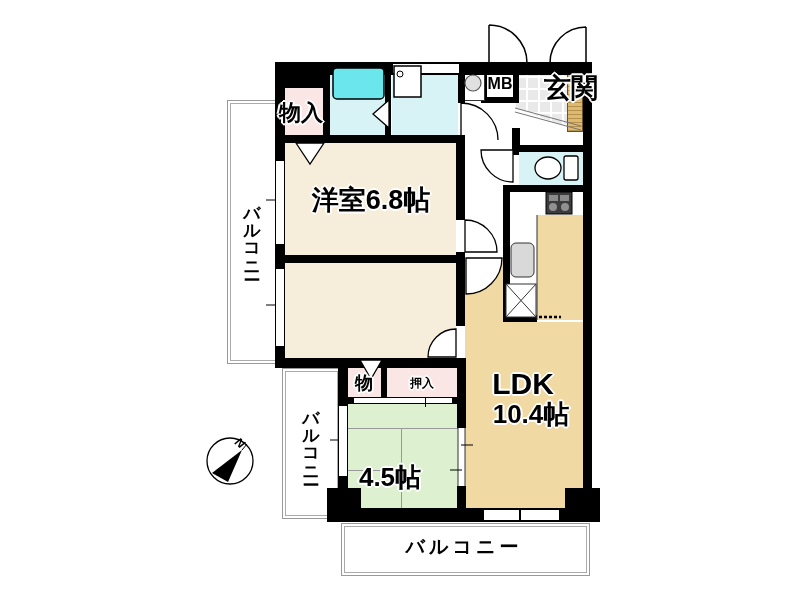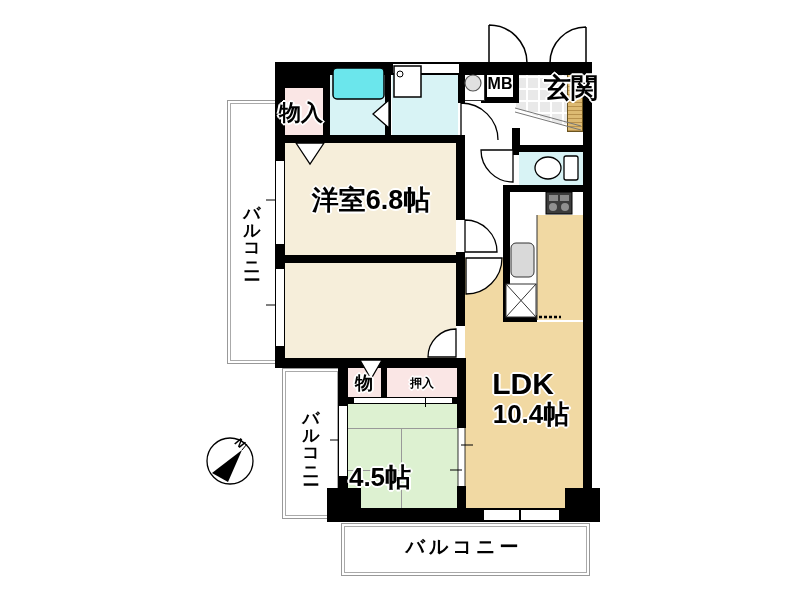--- a/index.html
+++ b/index.html
@@ -135,21 +135,21 @@
 
     <path d="M266,200 L276,200 M266,305 L276,305 M330,440 L339,440" stroke="#000" stroke-width="1"></path>
 
     <circle cx="230" cy="461" r="23" fill="#fff" stroke="#000" stroke-width="1.3"></circle>
     <polygon points="242,450 212,473 228,482" fill="#000"></polygon>
     <line x1="242" y1="450" x2="247" y2="444" stroke="#000" stroke-width="1"></line>
     <text x="240" y="447" font-size="12" font-weight="bold" font-style="italic" text-anchor="middle" transform="rotate(40 240 443)">N</text>
   </svg>
 
   <div class="lbl z5" style="left:371px;top:200px;font-size:27px;">洋室6.8帖</div>
-  <div class="lbl z5" style="left:380px;top:477px;font-size:26px;">4.5帖</div>
+  <div class="lbl z5" style="left:390px;top:477px;font-size:26px;">4.5帖</div>
   <div class="lbl z5" style="left:523px;top:384px;font-size:30px;">LDK</div>
   <div class="lbl z5" style="left:523px;top:414px;font-size:26px;margin-left:8px;">10.4帖</div>
   <div class="lbl z5" style="left:301px;top:113px;font-size:22px;">物入</div>
   <div class="lbl z5" style="left:364px;top:383px;font-size:18px;">物</div>
   <div class="lbl z5" style="left:422px;top:383px;font-size:12px;">押入</div>
   <div class="lbl z5" style="left:500px;top:84px;font-size:16px;text-shadow:none;">MB</div>
   <div class="lbl z5" style="left:544px;top:88px;font-size:27px;margin-left:27px;">玄関</div>
   <div class="lbl vert z5" style="left:252px;top:232px;font-size:17px;">バルコニー</div>
   <div class="lbl vert z5" style="left:311px;top:437px;font-size:17px;">バルコニー</div>
   <div class="lbl z5" style="left:464px;top:547px;font-size:19px;letter-spacing:4px;">バルコニー</div>

